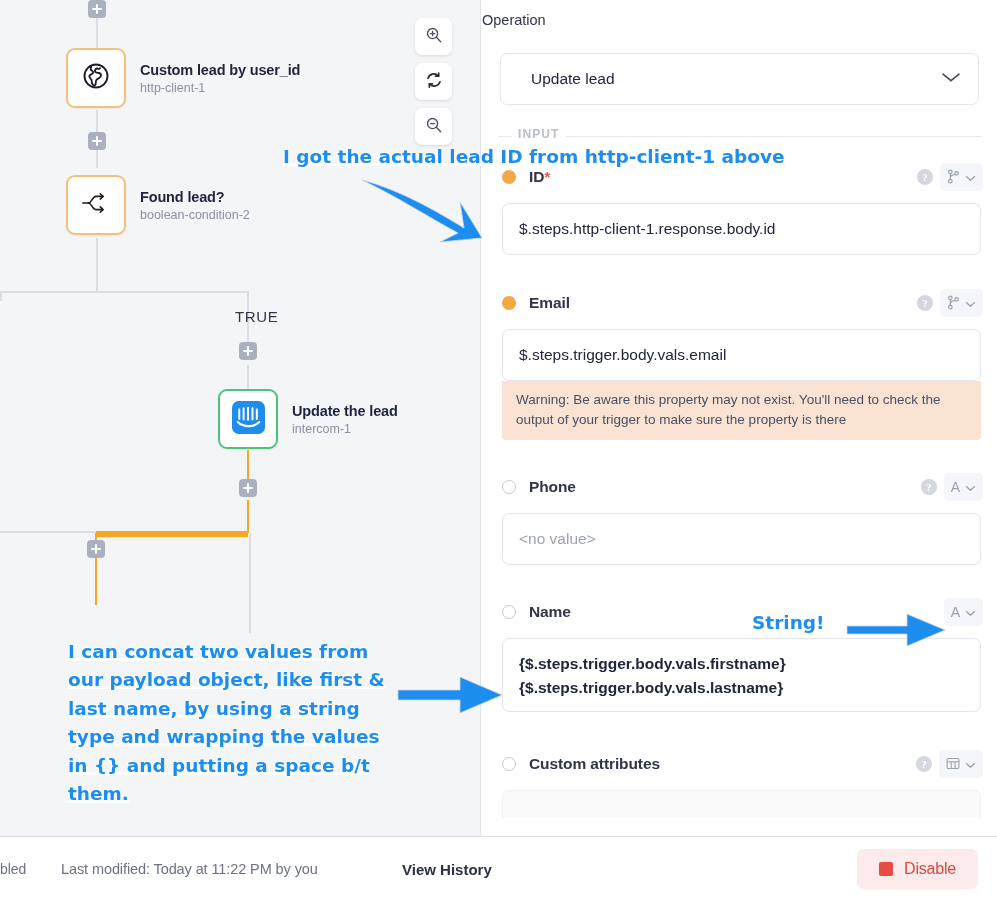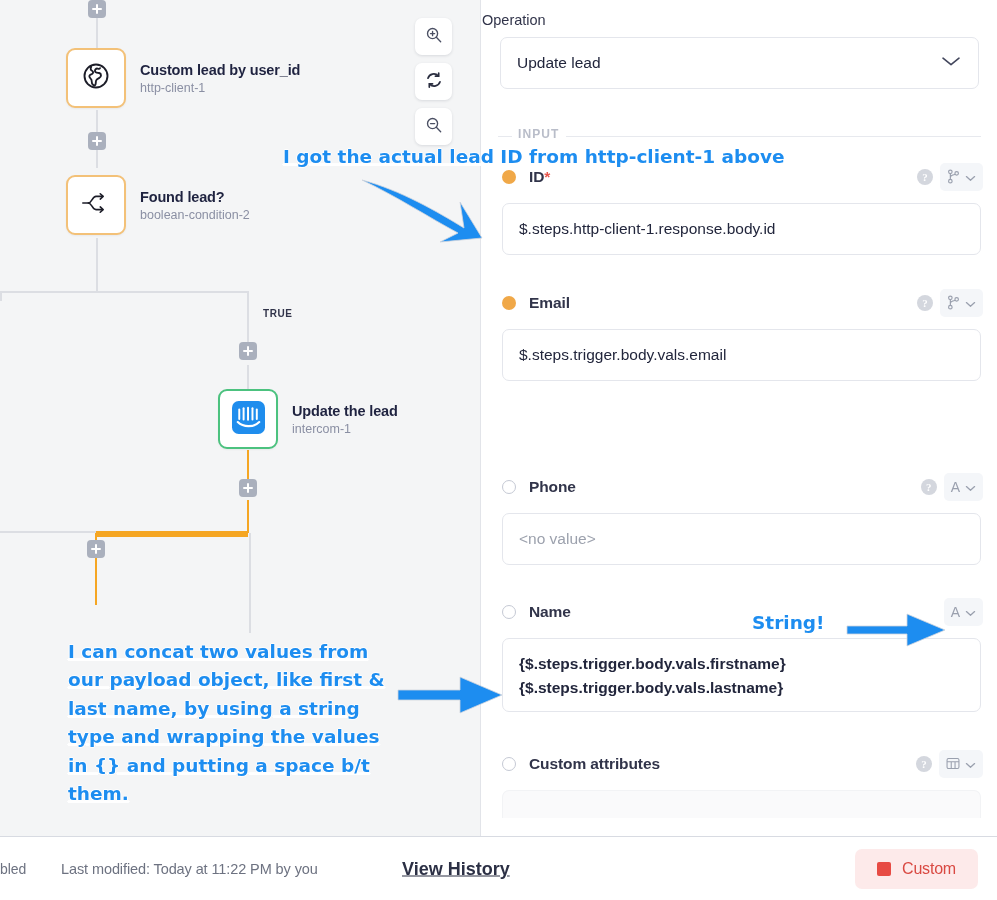--- a/index.html
+++ b/index.html
@@ -58,22 +58,22 @@
   .node-box.green { border-color: #4cc27f; }
   .node-text { margin-left: 14px; }
   .node-title {
     font-size: 14.5px; font-weight: 700; color: #1f2340;
     letter-spacing: -.15px; white-space: nowrap;
   }
   .node-sub {
     font-size: 12.5px; color: #8a8fa3; margin-top: 3px; white-space: nowrap;
   }
   .branch-label {
-    position: absolute; font-size: 10px; font-weight: 700; letter-spacing: .6px;
-    color: #31344a; z-index: 5; margin-left: 28px;
+    position: absolute; font-size: 15px; font-weight: 400; letter-spacing: .6px;
+    color: #31344a; z-index: 5;
   }
 
   
   .zoom-controls {
     position: absolute; right: 29px; top: 18px;
     display: flex; flex-direction: column; gap: 8px; z-index: 8;
   }
   .zoom-btn {
     width: 37px; height: 37px; background: #fff; border-radius: 7px;
     box-shadow: 0 1px 3px rgba(30,35,60,.13);
@@ -84,22 +84,22 @@
   .panel {
     position: absolute; left: 482px; top: 0;
     width: 515px; height: 836px;
     background: #ffffff; overflow: hidden;
   }
   .field-label-top {
     font-size: 14.5px; color: #31344a; padding: 12px 0 9px 0;
   }
   .select-box {
     position: relative;
-    height: 52px; margin: 0 18px; border: 1px solid #e4e6ec; border-radius: 7px;
-    display: flex; align-items: center; padding: 0 16px;
+    height: 52px; margin: 16px 18px; border: 1px solid #e4e6ec; border-radius: 7px;
+    display: flex; align-items: center; padding: 0 30px;
     font-size: 15.5px; color: #22263c; cursor: pointer; background:#fff;
   }
   .select-chevron { position: absolute; right: 16px; top: 50%; transform: translateY(-50%); }
 
   
   .fieldset {
     position: absolute; left: 16px; top: 136px;
     width: 483px; 
   }
   .fieldset-line {
@@ -172,22 +172,22 @@
   .bb-enabled-clip {
     position: absolute; left: 0; top: 50%; transform: translateY(-50%);
     font-size: 14px; color: #6d7281; letter-spacing: -.1px;
   }
   .bb-modified {
     position: absolute; left: 61px; top: 50%; transform: translateY(-50%);
     font-size: 14.5px; color: #6d7281; letter-spacing: -.1px; white-space: nowrap;
   }
   .bb-history {
     position: absolute; left: 402px; top: 50%; transform: translateY(-50%);
-    font-size: 18px; color: #2c3045; font-weight: 700;
-    text-decoration: underline; cursor: pointer; white-space: nowrap;
+    font-size: 15px; color: #2c3045; font-weight: 700;
+    cursor: pointer; white-space: nowrap;
   }
   .disable-btn {
     position: absolute; right: 19px; top: 50%; transform: translateY(-50%);
     background: #fdeaea; border: none; border-radius: 7px;
     height: 40px; padding: 0 22px;
     display: flex; align-items: center; gap: 11px; cursor: pointer;
   }
   .disable-sq { width: 14px; height: 14px; background: #e74b44; border-radius: 2px; }
   .disable-lbl { font-size: 16px; color: #d94942; letter-spacing: -.2px; }
 
@@ -393,20 +393,21 @@
             </span>
             <span>
               <svg width="11" height="7" viewBox="0 0 11 7" fill="none" stroke="#9aa0ae" stroke-width="1.3" stroke-linecap="round" stroke-linejoin="round">
                   <path d="M1.4 1.6 5.5 5.2 9.6 1.6"></path>
                 </svg>
             </span>
           </span>
         </span>
       </div>
       <div class="value-box">$.steps.trigger.body.vals.email</div>
+      <div class="warning-box">Warning: Be aware this property may not exist. You'll need to check the output of your trigger to make sure the property is there</div>
     </div>
 
     <div class="prop" style="position:absolute; left:0; top:472px; width:515px;">
       <div class="prop-header">
         <span class="dot empty"></span>
         <span class="prop-name">Phone</span>
         <span class="prop-tools">
           <span class="help-icon">?</span>
           <span class="type-pill">
             <span class="tglyph">A</span>
@@ -467,21 +468,21 @@
     </div>
 
   </div>
 
   <div class="bottombar">
     <span class="bb-enabled-clip">bled</span>
     <span class="bb-modified">Last modified: Today at 11:22 PM by you</span>
     <span class="bb-history">View History</span>
     <button class="disable-btn">
       <span class="disable-sq"></span>
-      <span class="disable-lbl">Custom</span>
+      <span class="disable-lbl">Disable</span>
     </button>
   </div>
 
   <div class="anno" id="anno-lead-id">I got the actual lead ID from http-client-1 above</div>
   <div class="anno" id="anno-string">String!</div>
   <div class="anno" id="anno-concat">I can concat two values from our payload object, like first &amp; last name, by using a string type and wrapping the values in {} and putting a space b/t them.</div>
 
   <svg class="arrow-svg" style="left:360px; top:176px;" width="125" height="75" viewBox="0 0 125 75">
     <path d="M2 4 C 40 14, 78 36, 104 52 L 100 26 L 122 62 L 80 66 L 98 57 C 70 42, 36 20, 2 4 Z" fill="#1d8df0" stroke="#cfd4dd" stroke-width="0.8"></path>
   </svg>

